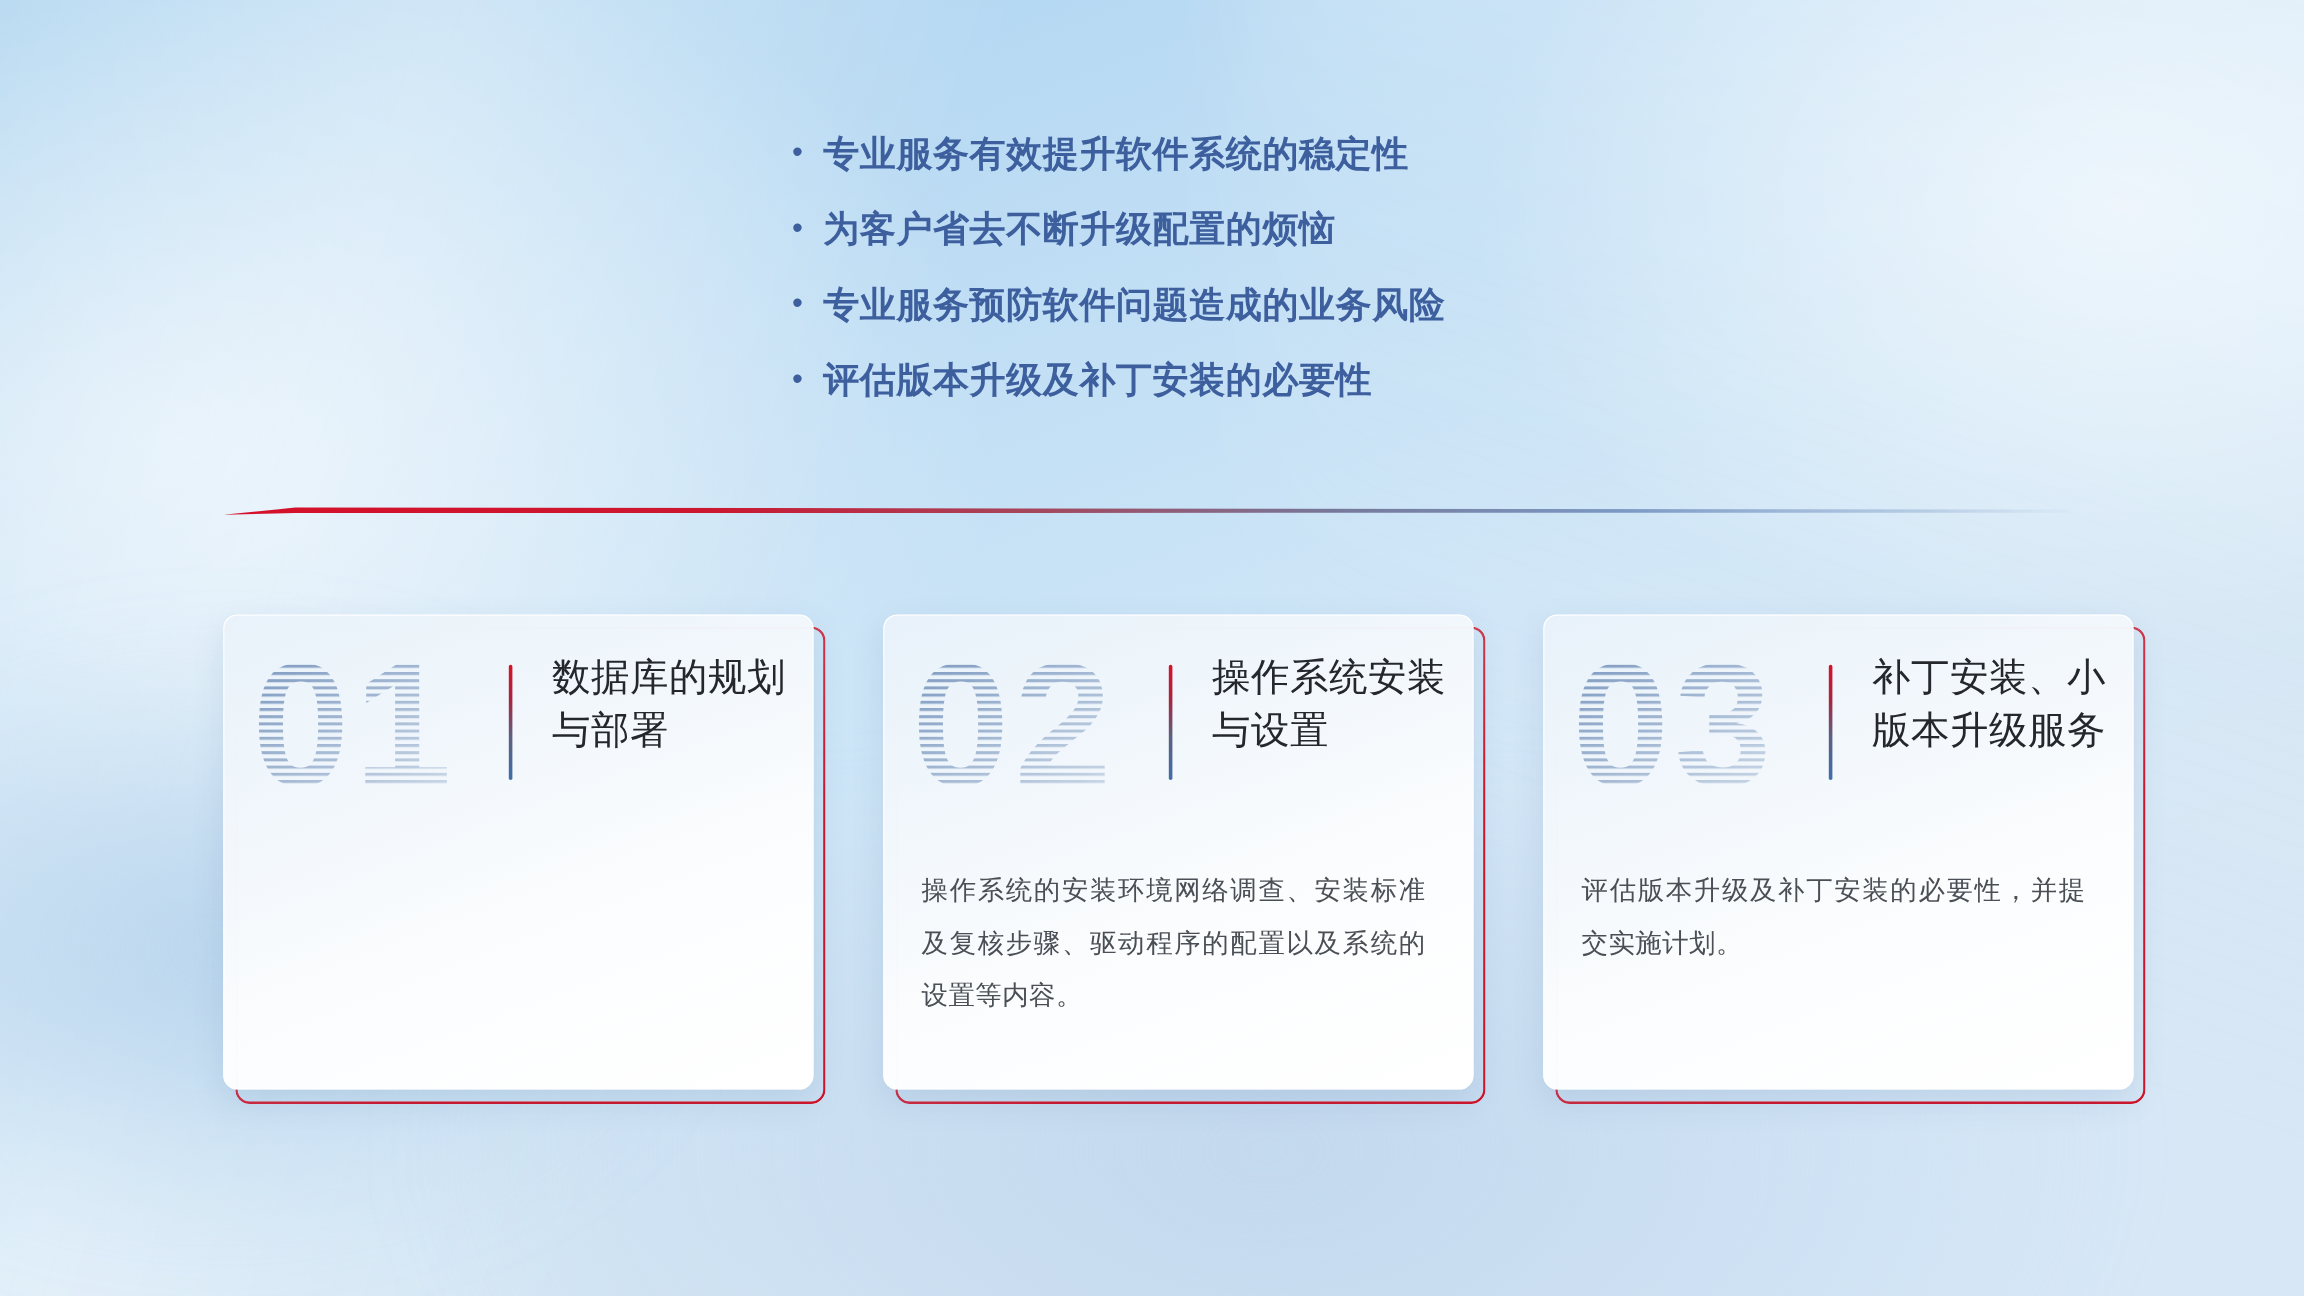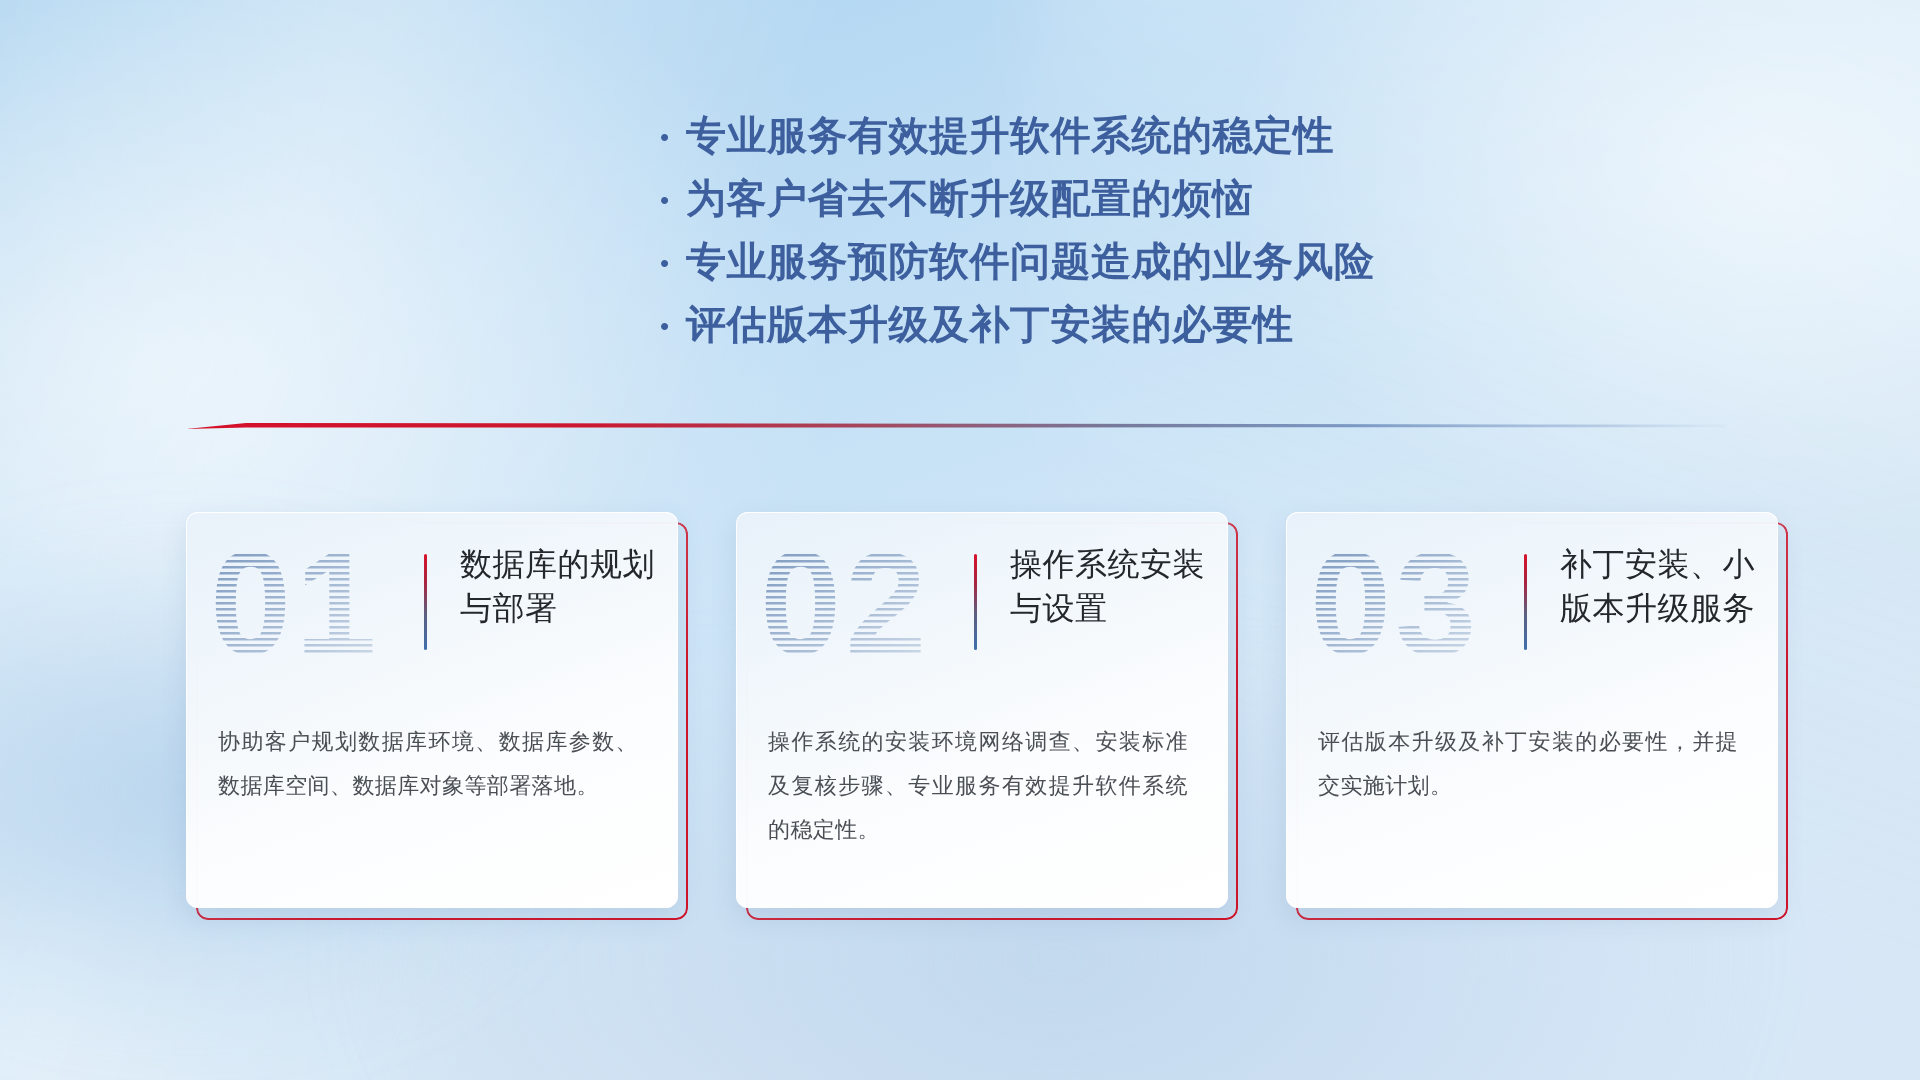--- a/index.html
+++ b/index.html
@@ -79,21 +79,21 @@
   .bullet-dot {
     width: 26px;
     flex: 0 0 26px;
     font-size: 26px;
     line-height: 1;
     color: #3d5f9e;
     text-align: left;
     transform: translateY(-3px);
   }
   .bullet-text {
-    font-size: 40px;
+    font-size: 30px;
     font-weight: 700;
     letter-spacing: 0.5px;
     color: #3d5f9e;
     white-space: nowrap;
   }
 
   
   .divider-wrap {
     position: absolute;
     left: 186px;
@@ -276,21 +276,20 @@
               </mask>
             </defs>
             <g mask="url(#numMask1)">
               <text x="0" y="124" font-family="'Liberation Sans','DejaVu Sans',sans-serif" font-size="146" font-weight="700" letter-spacing="4" fill="url(#stripes1)" opacity="0.95">01</text>
             </g>
           </svg>
         </div>
         <div class="card-rule"></div>
         <div class="card-title">数据库的规划与部署</div>
       </div>
-      <div class="card-body">协助客户规划数据库环境、数据库参数、数据库空间、数据库对象等部署落地。</div>
     </div>
   </div>
 
   <div class="card card-2">
     <div class="card-frame"></div>
     <div class="card-panel">
       <div class="card-head">
         <div class="card-number">
           <svg viewBox="0 0 200 146" aria-hidden="true">
             <defs>
@@ -308,21 +307,21 @@
               </mask>
             </defs>
             <g mask="url(#numMask2)">
               <text x="0" y="124" font-family="'Liberation Sans','DejaVu Sans',sans-serif" font-size="146" font-weight="700" letter-spacing="4" fill="url(#stripes2)" opacity="0.95">02</text>
             </g>
           </svg>
         </div>
         <div class="card-rule"></div>
         <div class="card-title">操作系统安装与设置</div>
       </div>
-      <div class="card-body">操作系统的安装环境网络调查、安装标准及复核步骤、专业服务有效提升软件系统的稳定性。</div>
+      <div class="card-body">操作系统的安装环境网络调查、安装标准及复核步骤、驱动程序的配置以及系统的设置等内容。</div>
     </div>
   </div>
 
   <div class="card card-3">
     <div class="card-frame"></div>
     <div class="card-panel">
       <div class="card-head">
         <div class="card-number">
           <svg viewBox="0 0 200 146" aria-hidden="true">
             <defs>

